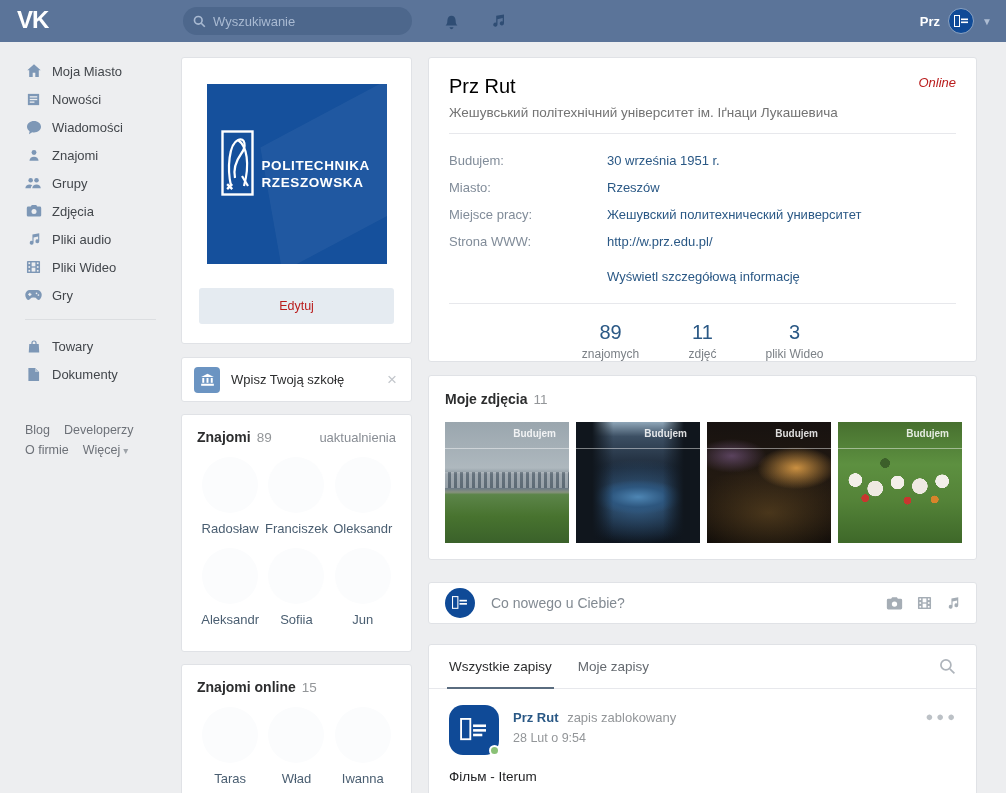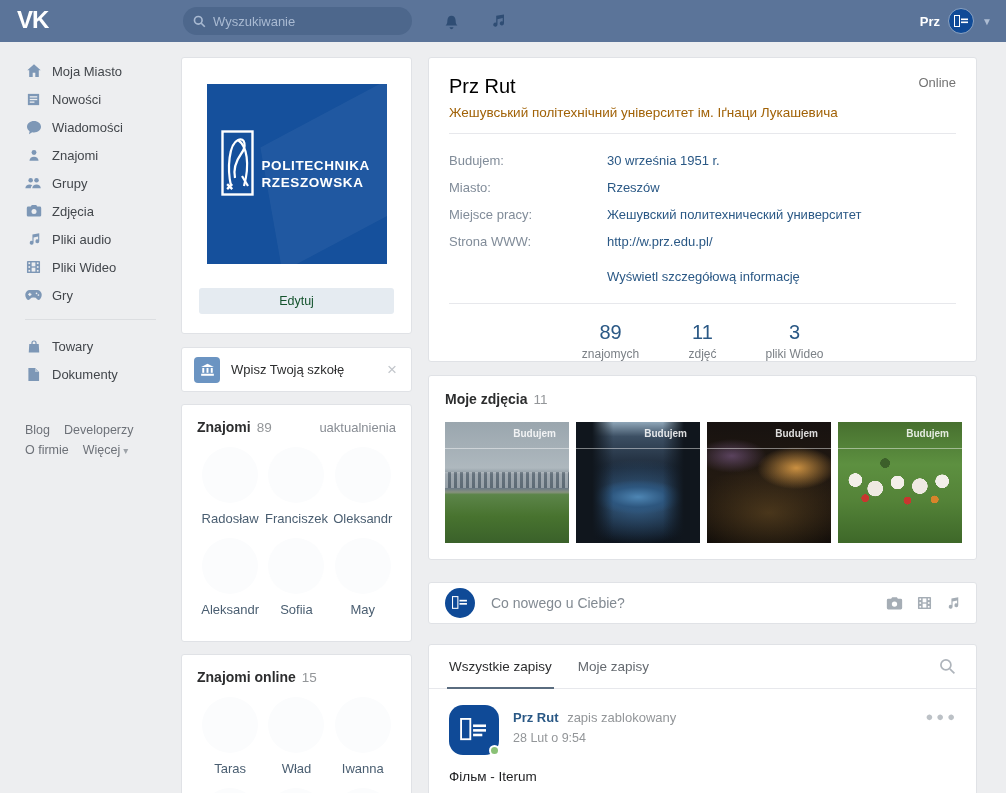--- a/index.html
+++ b/index.html
@@ -35,43 +35,43 @@
   
   .card { background:#fff; border:1px solid #e0e2e6; border-radius:3px; }
   .left-col { position:absolute; left:181px; top:57px; width:231px; display:flex; flex-direction:column; }
   .main-col { position:absolute; left:428px; top:57px; width:549px; display:flex; flex-direction:column; }
   
   .photo-card { padding:26px 17px 19px 17px; display:flex; flex-direction:column; align-items:center; }
   .big-avatar { width:180px; height:180px; background:#15509c; position:relative; overflow:hidden; cursor:pointer; }
   .swoosh { position:absolute; left:55px; top:28px; width:160px; height:120px; background:rgba(255,255,255,0.05); transform:rotate(-28deg) skewX(-18deg); }
   .pr-mark { position:absolute; left:14px; top:46px; }
   .logo-text { position:absolute; left:55px; top:73px; color:#fff; font-weight:bold; font-size:13.5px; letter-spacing:0.6px; line-height:17px; }
-  .edit-btn { margin-top:24px; width:100%; height:26px; background:#e5ebf1; color:#14532d; font-size:12.5px; border:none; border-radius:3px; cursor:pointer; font-family:"Liberation Sans",sans-serif; }
+  .edit-btn { margin-top:24px; width:100%; height:36px; background:#e5ebf1; color:#b91c1c; font-size:12.5px; border:none; border-radius:3px; cursor:pointer; font-family:"Liberation Sans",sans-serif; }
   
   .school-card { margin-top:13px; height:45px; display:flex; align-items:center; padding:0 12px; }
   .school-icon { width:26px; height:26px; border-radius:4px; background:#6b94c2; display:flex; align-items:center; justify-content:center; flex:0 0 auto; }
   .school-text { font-size:13px; color:#2c2d2e; margin-left:11px; flex:1; cursor:pointer; }
   .school-close { color:#c2c6cb; font-size:17px; cursor:pointer; padding:0 2px; }
   
   .friends-card { margin-top:12px; padding:14px 15px 12px 15px; }
   .friends-head { display:flex; align-items:baseline; font-size:14px; }
   .friends-title { font-weight:bold; color:#2c2d2e; cursor:pointer; }
   .friends-count { color:#939699; margin-left:6px; font-size:13.5px; }
   .friends-action { margin-left:auto; color:#888d94; font-size:13px; cursor:pointer; }
   .friends-grid { display:flex; flex-wrap:wrap; margin-top:12px; }
   .friend-cell { width:33.33%; display:flex; flex-direction:column; align-items:center; margin-bottom:12px; }
   .friend-ava { width:56px; height:56px; border-radius:50%; background:#fbfcfd; cursor:pointer; }
   .friend-name { margin-top:8px; font-size:13px; color:#4a5e71; cursor:pointer; white-space:nowrap; }
   .online-card { margin-top:12px; padding:14px 15px 12px 15px; height:200px; overflow:hidden; }
   
   .profile-card { height:305px; padding:17px 20px 0 20px; }
   .profile-head { display:flex; align-items:flex-start; }
   .profile-name { font-size:20px; color:#000; font-weight:normal; }
-  .online-label { margin-left:auto; color:#737373; font-size:13px; }
-  .profile-status { margin-top:7px; font-size:13.5px; color:#a16207; cursor:pointer; }
+  .online-label { margin-left:auto; color:#b91c1c; font-size:13px;font-style:italic; }
+  .profile-status { margin-top:7px; font-size:13.5px; color:#737373; cursor:pointer; }
   .hdiv { height:1px; background:#e7e8ec; margin-top:13px; }
   .details { margin-top:13px; }
   .detail-row { display:flex; height:27px; align-items:center; font-size:13px; }
   .detail-label { width:158px; color:#818c99; flex:0 0 auto; }
   .detail-value { color:#2a5885; cursor:pointer; }
   .more-info { margin:8px 0 0 158px; font-size:13px; color:#2a5885; cursor:pointer; height:27px; display:flex; align-items:center; }
   .counters { margin-top:4px; display:flex; justify-content:center; gap:30px; padding-top:13px; }
   .counter { display:flex; flex-direction:column; align-items:center; cursor:pointer; min-width:62px; }
   .counter-num { font-size:20px; color:#2a5885; }
   .counter-label { font-size:12px; color:#7b8086; margin-top:3px; }
@@ -353,21 +353,21 @@
         <div class="friend-cell">
           <span class="friend-ava"></span>
           <span class="friend-name">Aleksandr</span>
         </div>
         <div class="friend-cell">
           <span class="friend-ava"></span>
           <span class="friend-name">Sofiia</span>
         </div>
         <div class="friend-cell">
           <span class="friend-ava"></span>
-          <span class="friend-name">May</span>
+          <span class="friend-name">Jun</span>
         </div>
       </div>
     </div>
 
     <div class="card online-card">
       <div class="friends-head">
         <span class="friends-title">Znajomi online</span>
         <span class="friends-count">15</span>
       </div>
       <div class="friends-grid">

